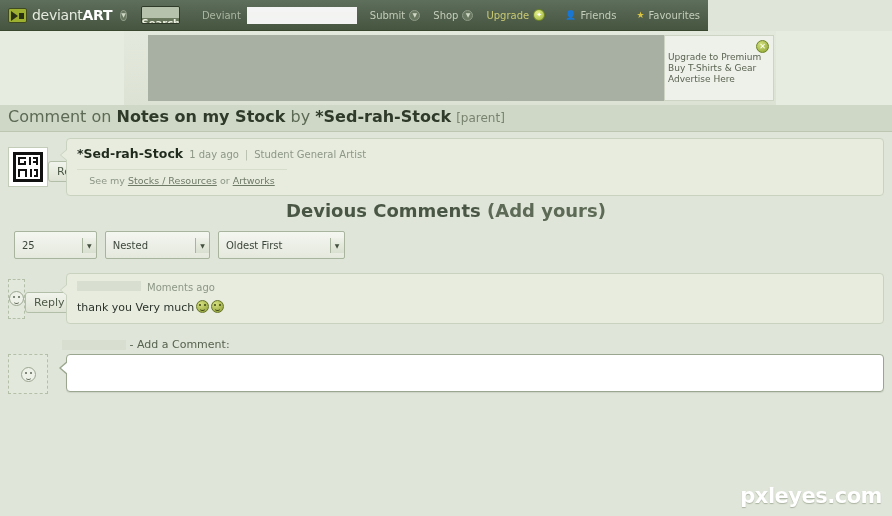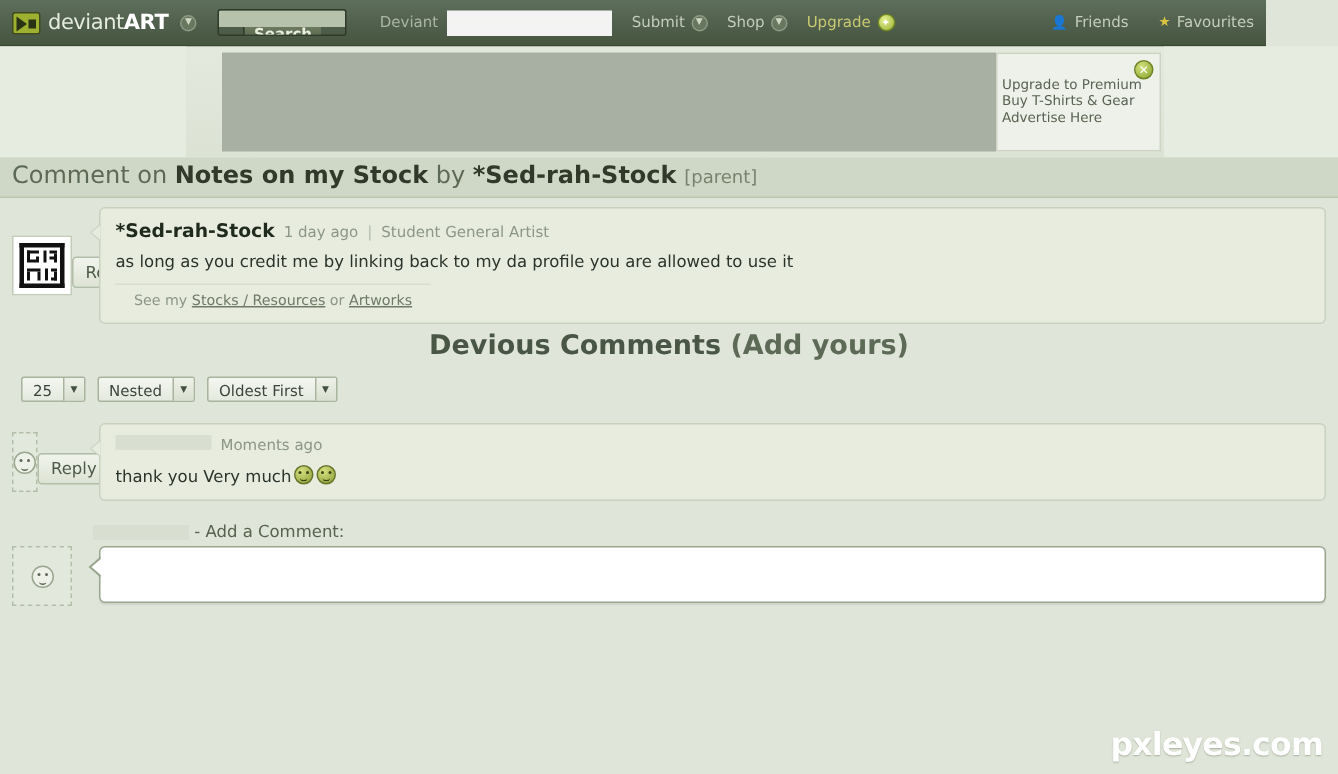--- a/index.html
+++ b/index.html
@@ -11,21 +11,21 @@
     font-family: "DejaVu Sans", "Liberation Sans", sans-serif;
   }
   body {
     background: #dfe5d8;
     position: relative;
   }
 
   
   .topbar {
     position: absolute; top: 0; left: 0;
-    width: 844px; height: 31px;
+    width: 708px; height: 31px;
     background: linear-gradient(to bottom, #5e6f5c 0%, #52624f 45%, #46553f 100%);
     border-bottom: 1px solid #39472f;
     display: flex; align-items: center;
     padding: 0 8px;
   }
   .logo-wrap { display: flex; align-items: center; gap: 5px; }
   .logo-mark {
     width: 19px; height: 15px;
     background: #9db02f;
     border: 1px solid #3f4a20;
@@ -295,27 +295,28 @@
     font-size: 18px; font-weight: bold; color: #4a5645;
   }
   .devious-head .addyours { color: #5d6a56; }
 
   
   .filters {
     display: flex; align-items: center; gap: 8px;
     padding: 10px 0 0 14px;
   }
   .ddl {
-    display: inline-flex; align-items: flex-end;
-    height: 17px;
+    display: inline-flex; align-items: center;
+    height: 28px;
     background: linear-gradient(to bottom, #f4f6f0, #e4e9dd);
     border: 1px solid #a9b49e;
     border-radius: 2px;
     font-size: 10px; color: #3b453a;
     cursor: pointer;
+    gap: 40px;
   }
   .ddl-label { padding: 0 7px; white-space: nowrap; }
   .ddl-arrow {
     width: 14px; height: 15px;
     border-left: 1px solid #a9b49e;
     background: linear-gradient(to bottom, #eef1e8, #d9e0d0);
     display: flex; align-items: center; justify-content: center;
     font-size: 6px; color: #44503f;
   }
 
@@ -492,21 +493,20 @@
       </div>
       <button class="reply-btn">Reply</button>
     </div>
     <div class="cmt-body">
       <div class="cmt-head">
         <span class="cmt-user">*Sed-rah-Stock</span>
         <span class="cmt-meta">1 day ago</span>
         <span class="cmt-sep">|</span>
         <span class="cmt-meta">Student General Artist</span>
       </div>
-      <div class="cmt-text">as long as you credit me by linking back to my da profile you are allowed to use it</div>
       <div class="cmt-sig">
         <span>See my </span><a href="#">Stocks / Resources</a><span> or </span><a href="#">Artworks</a>
       </div>
     </div>
   </div>
 
   <div class="devious-head">
     <span>Devious Comments </span><span class="addyours">(Add yours)</span>
   </div>
 

